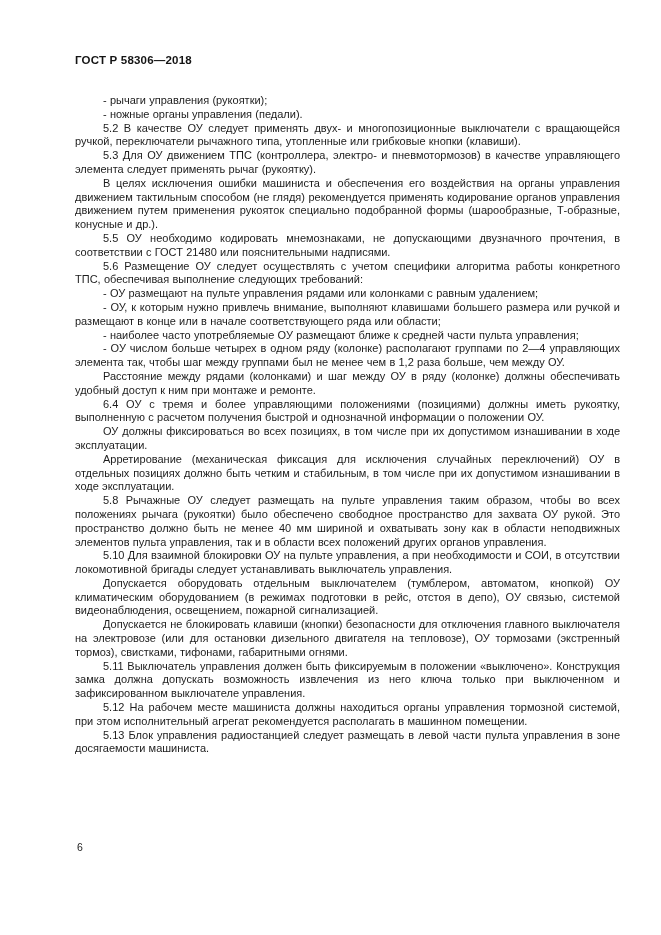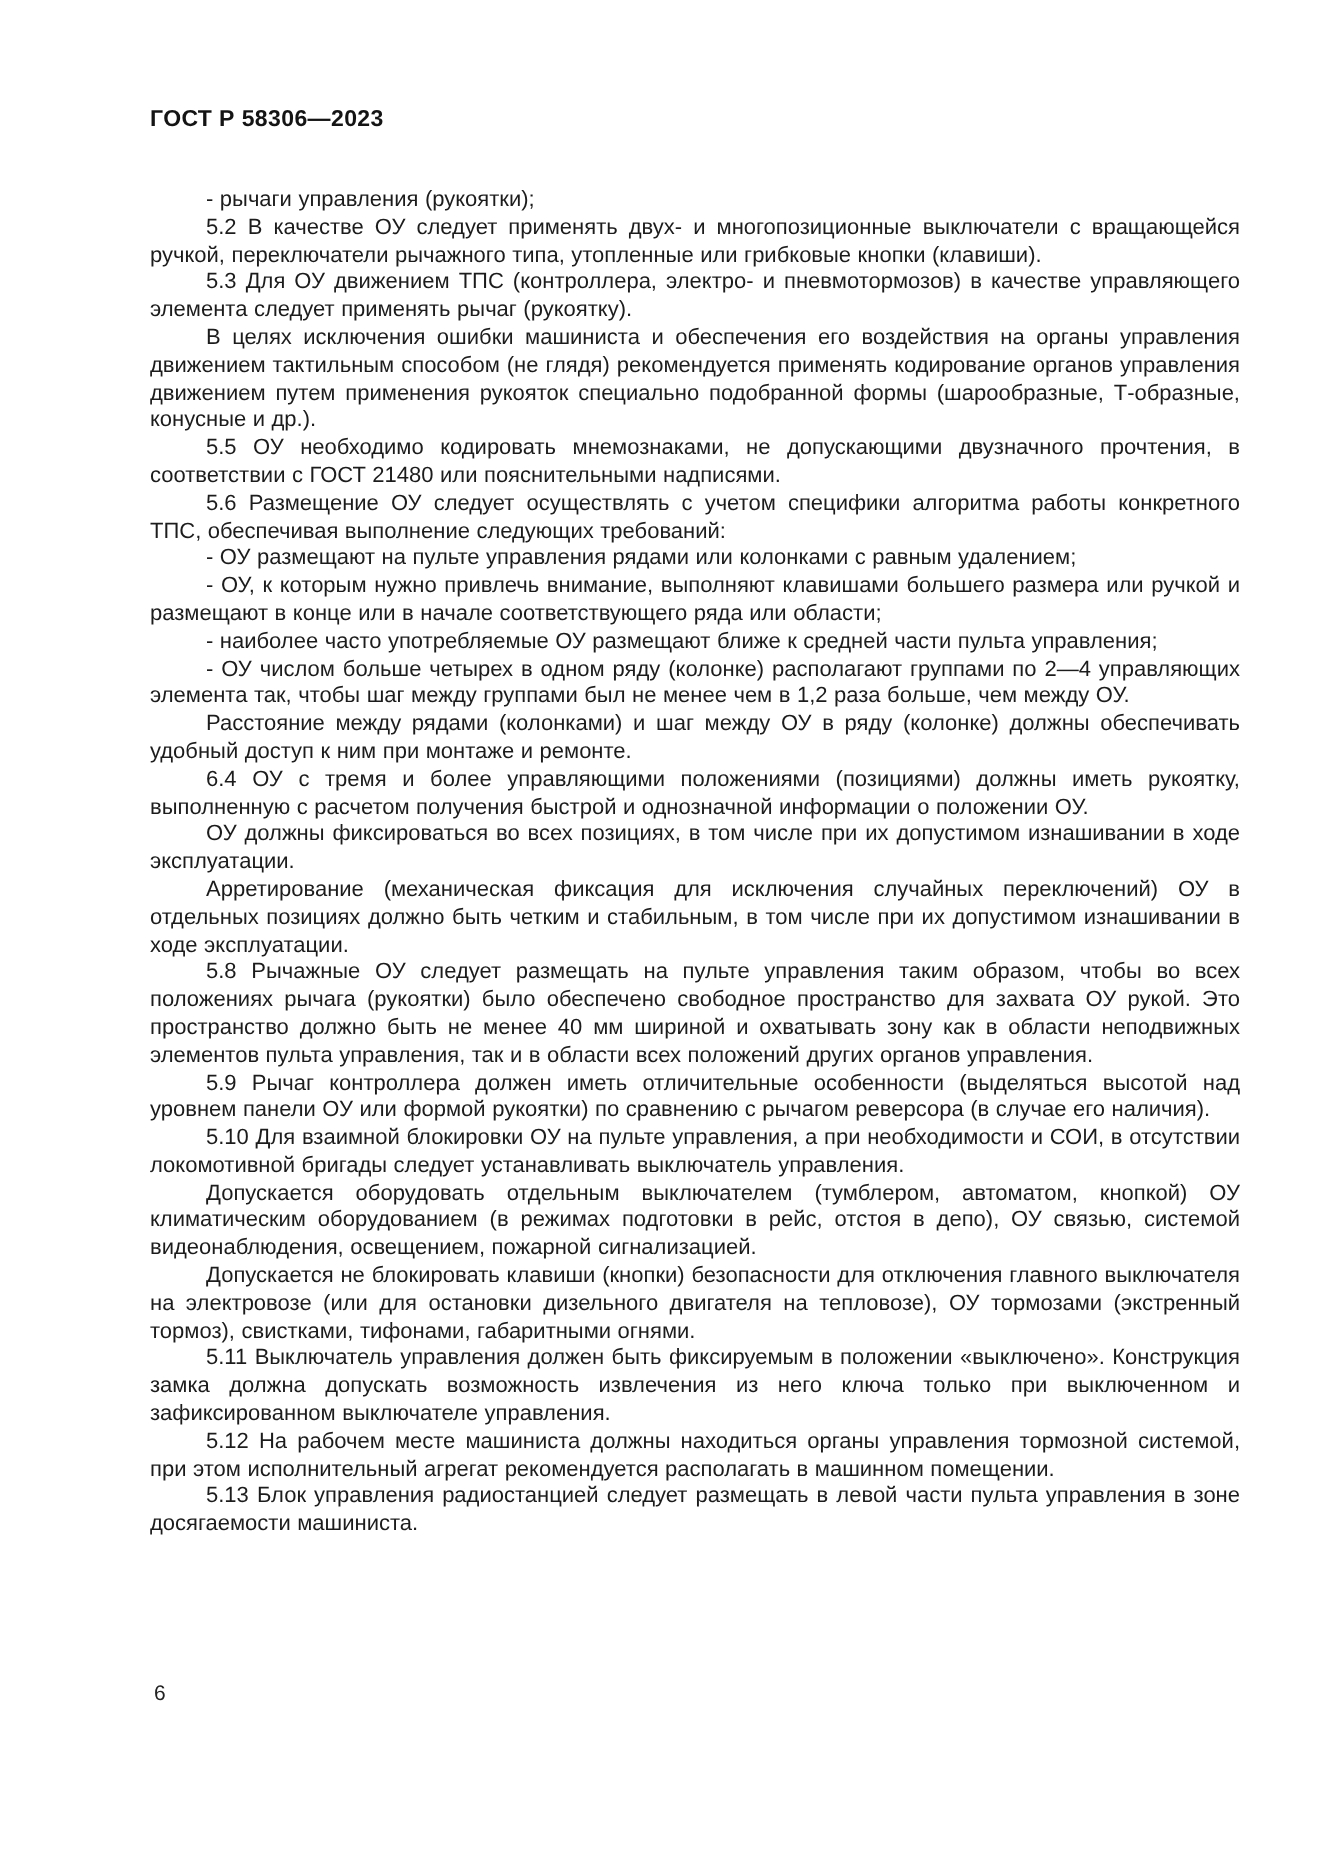--- a/index.html
+++ b/index.html
@@ -50,39 +50,39 @@
     left: 77px;
     top: 841px;
     font-size: 10.5px;
     color: #222222;
   }
 </style>
 </head>
 <body>
 
 <div class="page">
-  <div class="doc-header">ГОСТ Р 58306—2023</div>
+  <div class="doc-header">ГОСТ Р 58306—2018</div>
 
   <div class="doc-body" id="doc-body">
       <p>- рычаги управления (рукоятки);</p>
+      <p>- ножные органы управления (педали).</p>
       <p>5.2 В качестве ОУ следует применять двух- и многопозиционные выключатели с вращающейся ручкой, переключатели рычажного типа, утопленные или грибковые кнопки (клавиши).</p>
       <p>5.3 Для ОУ движением ТПС (контроллера, электро- и пневмотормозов) в качестве управляющего элемента следует применять рычаг (рукоятку).</p>
       <p>В целях исключения ошибки машиниста и обеспечения его воздействия на органы управления движением тактильным способом (не глядя) рекомендуется применять кодирование органов управления движением путем применения рукояток специально подобранной формы (шарообразные, Т-образные, конусные и др.).</p>
       <p>5.5 ОУ необходимо кодировать мнемознаками, не допускающими двузначного прочтения, в соответствии с ГОСТ 21480 или пояснительными надписями.</p>
       <p>5.6 Размещение ОУ следует осуществлять с учетом специфики алгоритма работы конкретного ТПС, обеспечивая выполнение следующих требований:</p>
       <p>- ОУ размещают на пульте управления рядами или колонками с равным удалением;</p>
       <p>- ОУ, к которым нужно привлечь внимание, выполняют клавишами большего размера или ручкой и размещают в конце или в начале соответствующего ряда или области;</p>
       <p>- наиболее часто употребляемые ОУ размещают ближе к средней части пульта управления;</p>
       <p>- ОУ числом больше четырех в одном ряду (колонке) располагают группами по 2—4 управляющих элемента так, чтобы шаг между группами был не менее чем в 1,2 раза больше, чем между ОУ.</p>
       <p>Расстояние между рядами (колонками) и шаг между ОУ в ряду (колонке) должны обеспечивать удобный доступ к ним при монтаже и ремонте.</p>
       <p>6.4 ОУ с тремя и более управляющими положениями (позициями) должны иметь рукоятку, выполненную с расчетом получения быстрой и однозначной информации о положении ОУ.</p>
       <p>ОУ должны фиксироваться во всех позициях, в том числе при их допустимом изнашивании в ходе эксплуатации.</p>
       <p>Арретирование (механическая фиксация для исключения случайных переключений) ОУ в отдельных позициях должно быть четким и стабильным, в том числе при их допустимом изнашивании в ходе эксплуатации.</p>
       <p>5.8 Рычажные ОУ следует размещать на пульте управления таким образом, чтобы во всех положениях рычага (рукоятки) было обеспечено свободное пространство для захвата ОУ рукой. Это пространство должно быть не менее 40 мм шириной и охватывать зону как в области неподвижных элементов пульта управления, так и в области всех положений других органов управления.</p>
-      <p>5.9 Рычаг контроллера должен иметь отличительные особенности (выделяться высотой над уровнем панели ОУ или формой рукоятки) по сравнению с рычагом реверсора (в случае его наличия).</p>
       <p>5.10 Для взаимной блокировки ОУ на пульте управления, а при необходимости и СОИ, в отсутствии локомотивной бригады следует устанавливать выключатель управления.</p>
       <p>Допускается оборудовать отдельным выключателем (тумблером, автоматом, кнопкой) ОУ климатическим оборудованием (в режимах подготовки в рейс, отстоя в депо), ОУ связью, системой видеонаблюдения, освещением, пожарной сигнализацией.</p>
       <p>Допускается не блокировать клавиши (кнопки) безопасности для отключения главного выключателя на электровозе (или для остановки дизельного двигателя на тепловозе), ОУ тормозами (экстренный тормоз), свистками, тифонами, габаритными огнями.</p>
       <p>5.11 Выключатель управления должен быть фиксируемым в положении «выключено». Конструкция замка должна допускать возможность извлечения из него ключа только при выключенном и зафиксированном выключателе управления.</p>
       <p>5.12 На рабочем месте машиниста должны находиться органы управления тормозной системой, при этом исполнительный агрегат рекомендуется располагать в машинном помещении.</p>
       <p>5.13 Блок управления радиостанцией следует размещать в левой части пульта управления в зоне досягаемости машиниста.</p>
     </div>
 </div>
 
 <div class="page-number">6</div>

